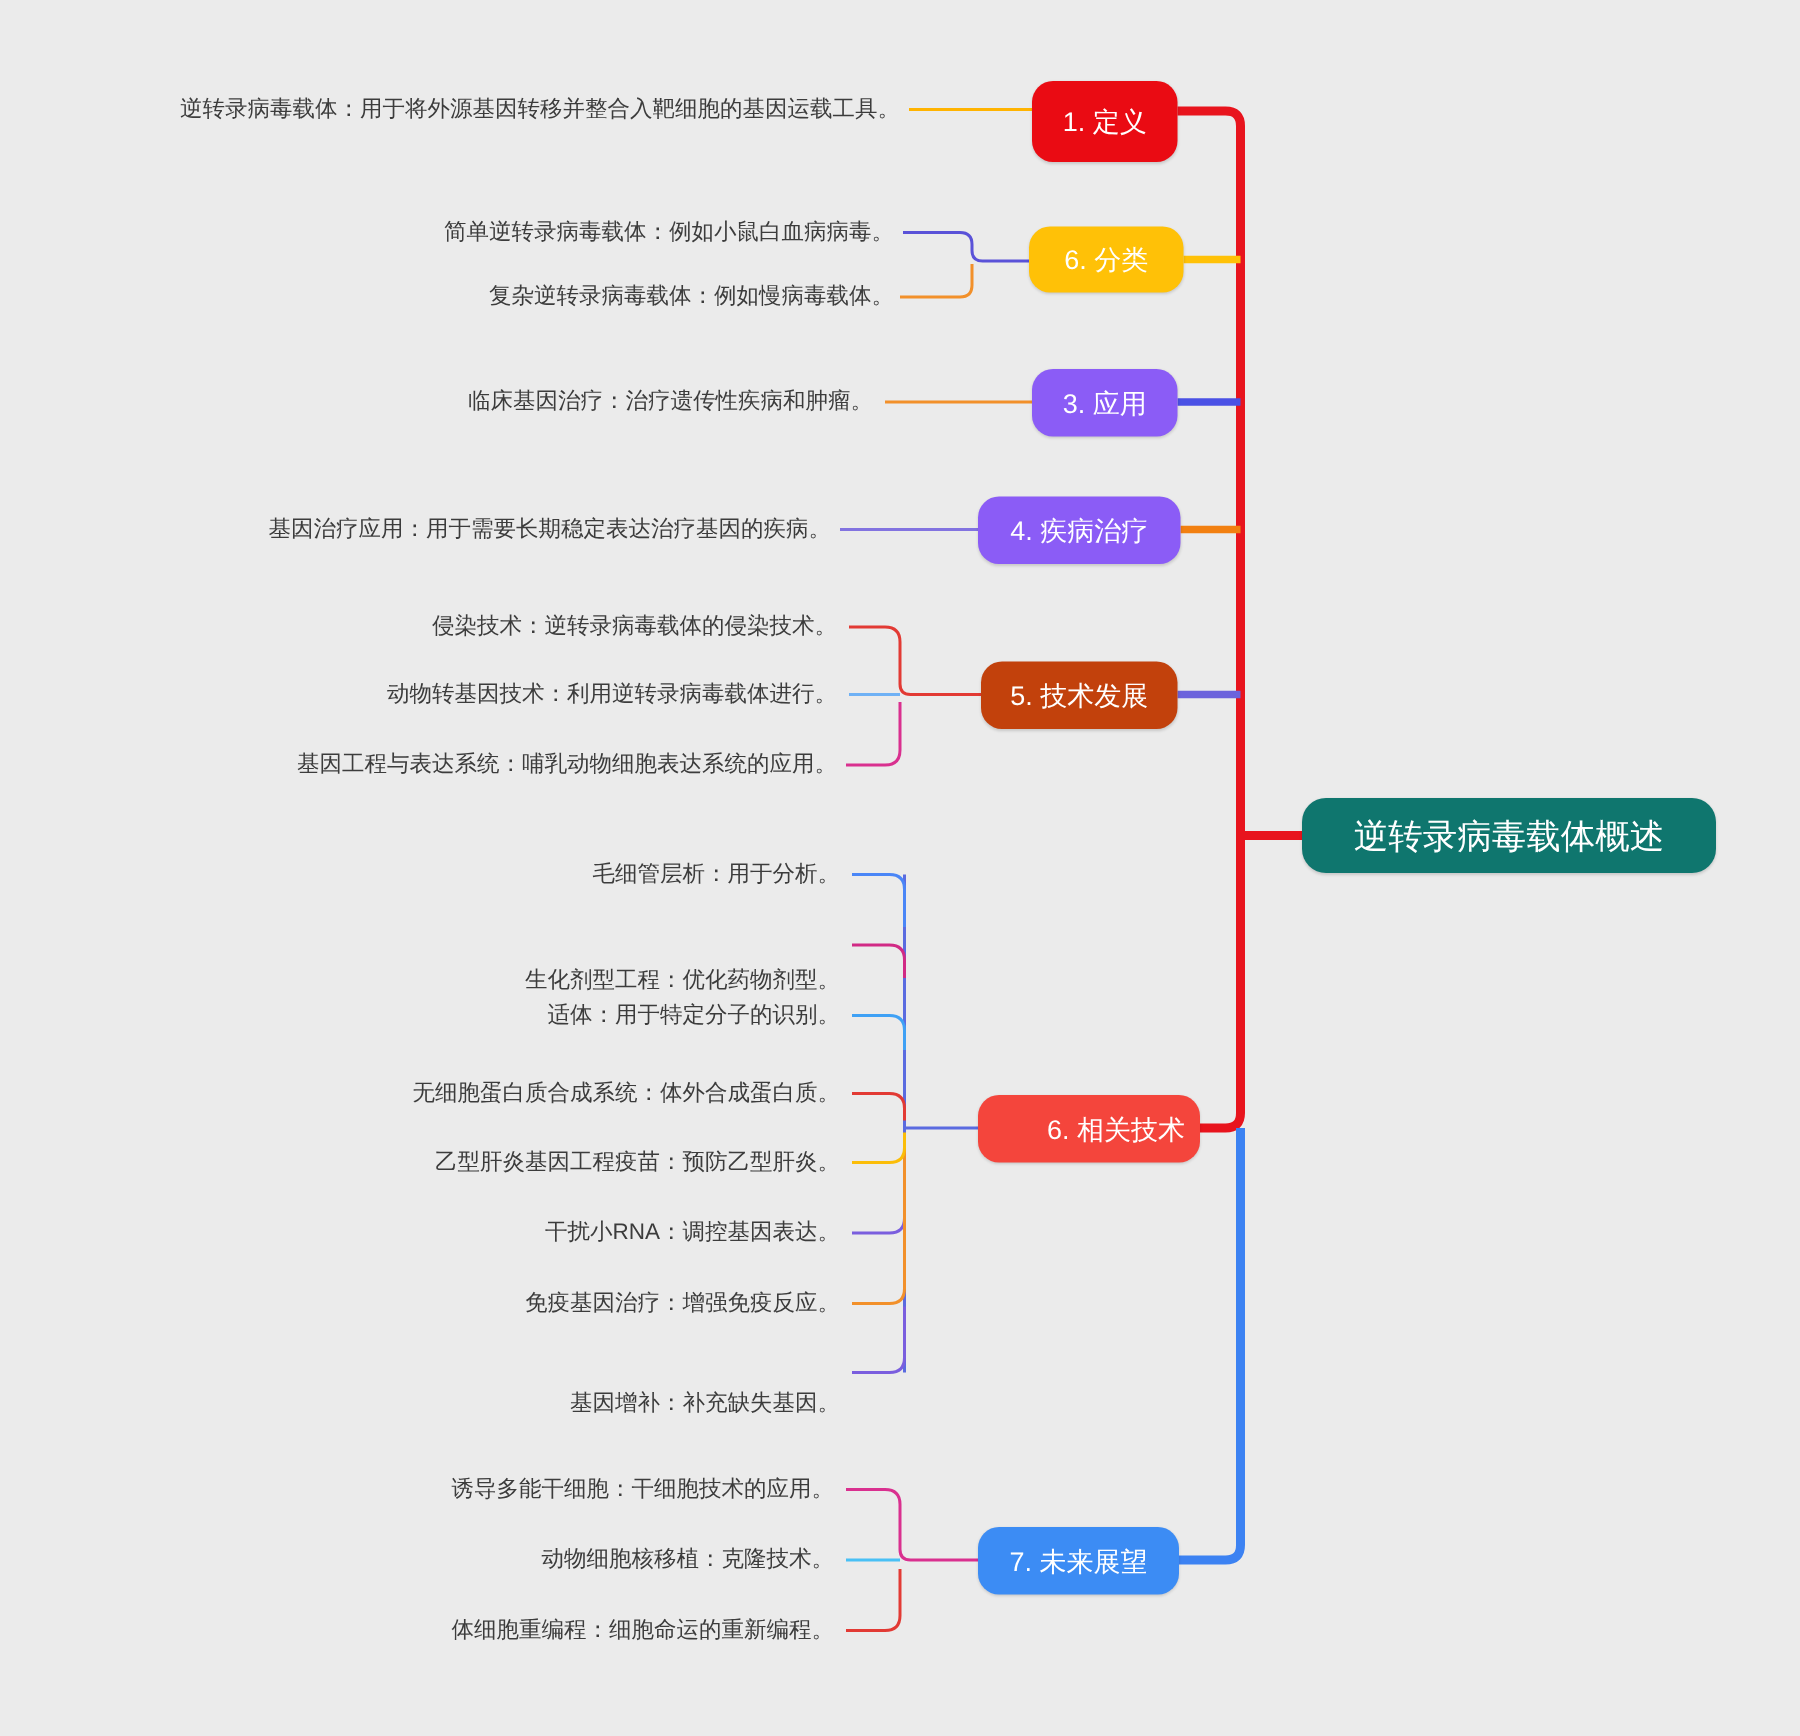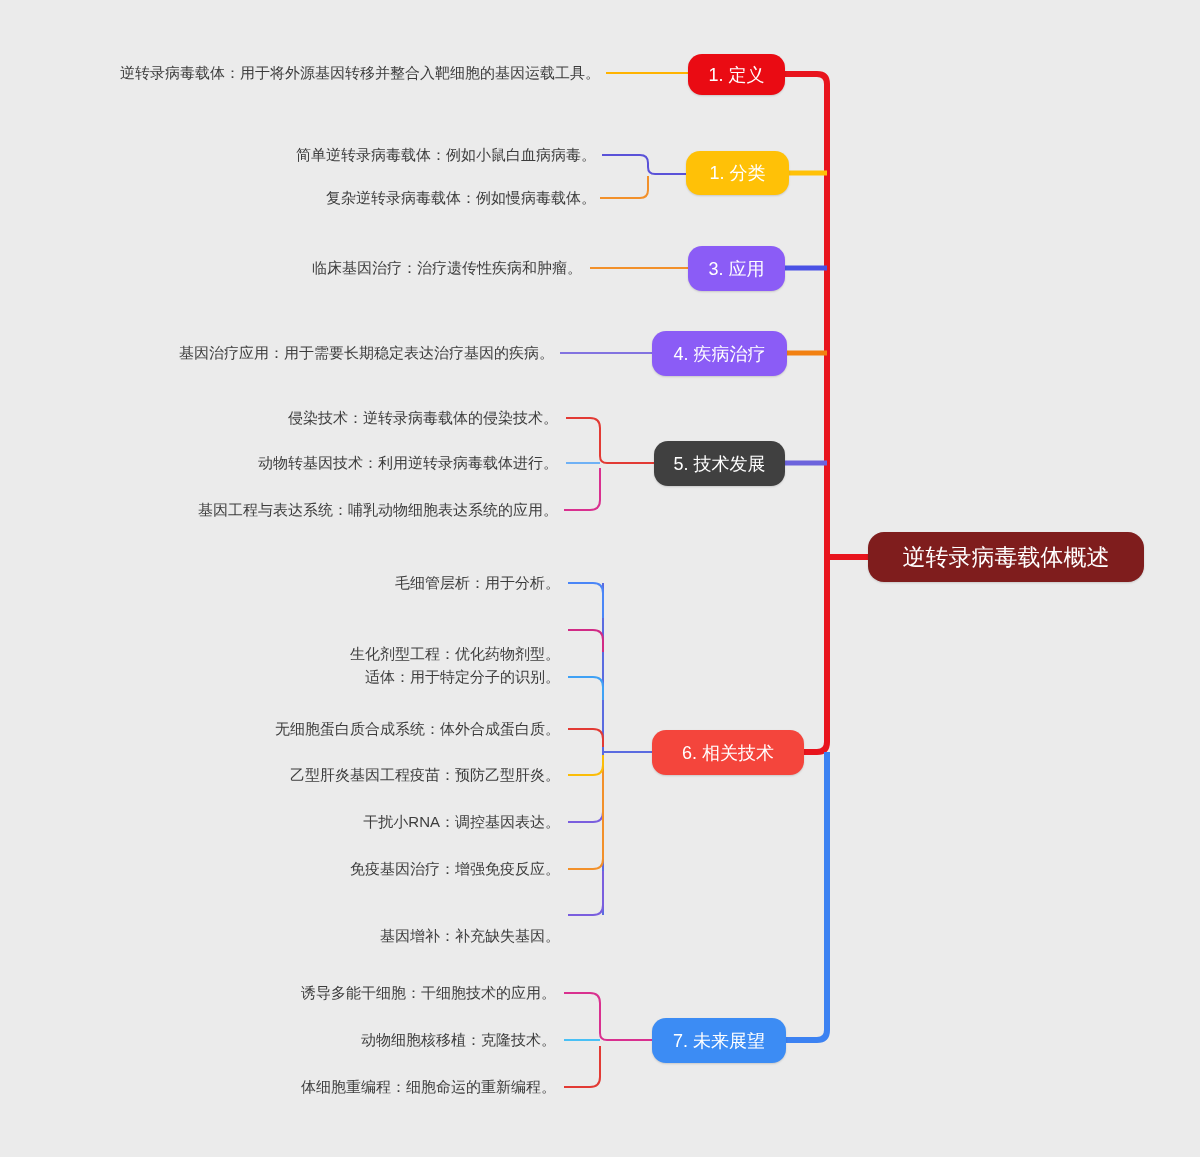--- a/index.html
+++ b/index.html
@@ -75,23 +75,23 @@
   <div class="leaf" style="top:718px;right:640px;">无细胞蛋白质合成系统：体外合成蛋白质。</div>
   <div class="leaf" style="top:764px;right:640px;">乙型肝炎基因工程疫苗：预防乙型肝炎。</div>
   <div class="leaf" style="top:811px;right:640px;">干扰小RNA：调控基因表达。</div>
   <div class="leaf" style="top:858px;right:640px;">免疫基因治疗：增强免疫反应。</div>
   <div class="leaf" style="top:925px;right:640px;">基因增补：补充缺失基因。</div>
 
   <div class="leaf" style="top:982px;right:644px;">诱导多能干细胞：干细胞技术的应用。</div>
   <div class="leaf" style="top:1029px;right:644px;">动物细胞核移植：克隆技术。</div>
   <div class="leaf" style="top:1076px;right:644px;">体细胞重编程：细胞命运的重新编程。</div>
 
-  <div class="node" style="left: 688px; top: 54px; width: 97px; height: 41px; background: rgb(234, 11, 19);">1. 定义</div>
-  <div class="node" style="left: 686px; top: 151px; width: 103px; height: 44px; background: rgb(255, 193, 7);">1. 分类</div>
+  <div class="node" style="left: 688px; top: 54px; width: 97px; height: 54px; background: rgb(234, 11, 19);">1. 定义</div>
+  <div class="node" style="left: 686px; top: 151px; width: 103px; height: 44px; background: rgb(255, 193, 7);">6. 分类</div>
   <div class="node" style="left: 688px; top: 246px; width: 97px; height: 45px; background: #8b5cf6;">3. 应用</div>
   <div class="node" style="left: 652px; top: 331px; width: 135px; height: 45px; background: #8b5cf6;">4. 疾病治疗</div>
-  <div class="node" style="left: 654px; top: 441px; width: 131px; height: 45px; background: #404040;">5. 技术发展</div>
-  <div class="node" style="left: 652px; top: 730px; width: 152px; height: 45px; background: rgb(244, 69, 60);">6. 相关技术</div>
+  <div class="node" style="left: 654px; top: 441px; width: 131px; height: 45px; background: #c2410c;">5. 技术发展</div>
+  <div class="node" style="left: 652px; top: 730px; width: 112px; height: 45px; background: rgb(244, 69, 60); padding-left: 36px;">6. 相关技术</div>
   <div class="node" style="left: 652px; top: 1018px; width: 134px; height: 45px; background: rgb(60, 140, 244);">7. 未来展望</div>
 
-  <div class="node root" style="left: 868px; top: 532px; width: 276px; height: 50px; background: #7f1d1d;">逆转录病毒载体概述</div>
+  <div class="node root" style="left: 868px; top: 532px; width: 276px; height: 50px; background: #0f766e;">逆转录病毒载体概述</div>
 
 </div>
 
 </body></html>

